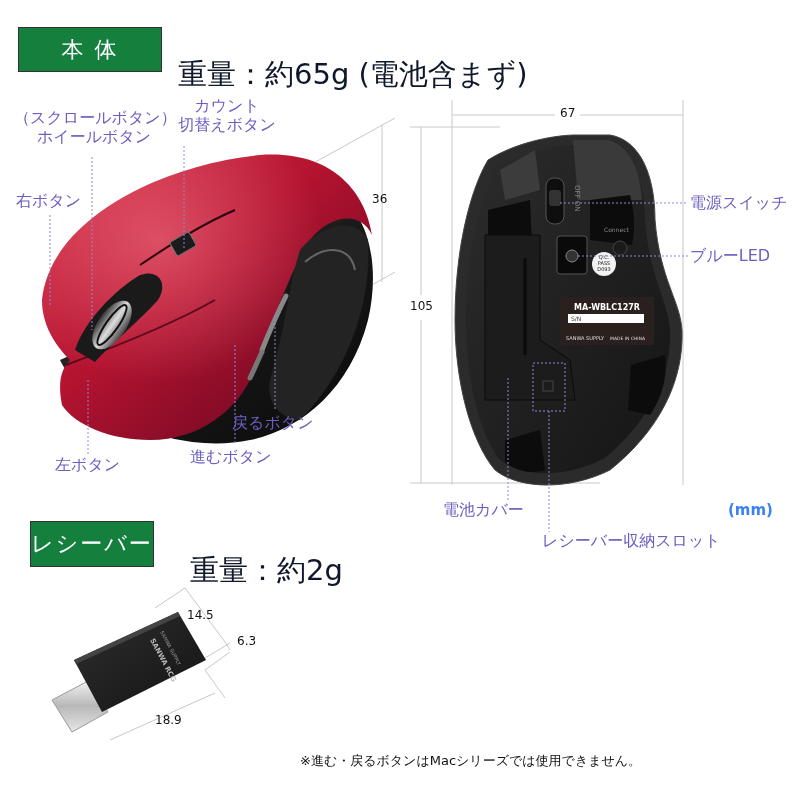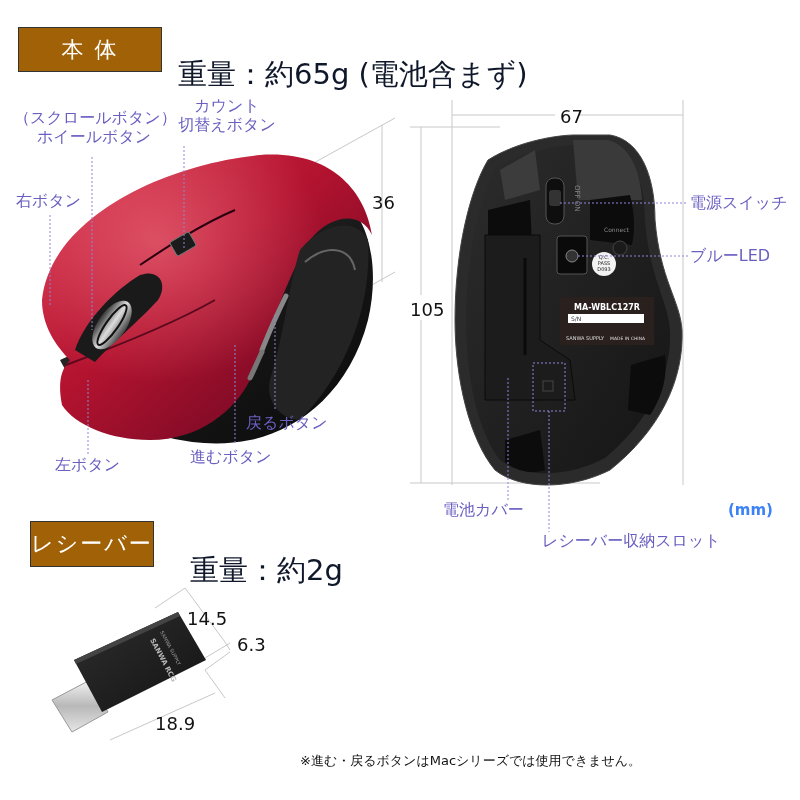--- a/index.html
+++ b/index.html
@@ -1,22 +1,22 @@
 <!DOCTYPE html>
 <html><head>
   <meta charset="utf-8">
   <style>
     html, body { margin: 0; padding: 0; background: #ffffff; }
     body { width: 800px; height: 800px; position: relative; overflow: hidden;
            font-family: "DejaVu Sans", "Liberation Sans", sans-serif; color: #111; }
-    .tag-box { position: absolute; background: #a16207; color: #fff; display: flex; align-items: center; justify-content: center;
+    .tag-box { position: absolute; background: #15803d; color: #fff; display: flex; align-items: center; justify-content: center;
                font-size: 22px; letter-spacing: 2px; border: 1px solid #333; box-sizing: border-box; }
     .spec { position: absolute; font-size: 29px; color: #0f172a; white-space: nowrap; margin-top: 20px; }
     .lbl { position: absolute; color: #6a5fc1; font-size: 16px; white-space: nowrap; line-height: 1.2; }
-    .dim { position: absolute; font-size: 18px; color: #111; white-space: nowrap; }
+    .dim { position: absolute; font-size: 12px; color: #111; white-space: nowrap; }
     .note { position: absolute; font-size: 13px; color: #111; white-space: nowrap; }
     .unit { position: absolute; font-size: 15px; font-weight: bold; color: #3b82f6; }
     svg.layer { position: absolute; left: 0; top: 0; }
     .lbl-center { text-align: center; }
   </style>
 </head>
 <body>
 
 <div class="tag-box" style="left:18px; top:27px; width:144px; height:45px;">
   <span>本 体</span>
@@ -95,21 +95,21 @@
   <div>（スクロールボタン）</div>
   <div>ホイールボタン</div>
 </div>
 <div class="lbl lbl-center" style="left:172px; top:96px; width:110px;">
   <div>カウント</div>
   <div>切替えボタン</div>
 </div>
 <div class="lbl" style="left:16px; top:191px;">右ボタン</div>
 <div class="lbl" style="left:55px; top:455px;">左ボタン</div>
 <div class="lbl" style="left:190px; top:447px;">進むボタン</div>
-<div class="lbl" style="left:246px; top:413px;text-align:center;">戻るボタン</div>
+<div class="lbl" style="left:232px; top:413px;text-align:center;">戻るボタン</div>
 <div class="dim" style="left:372px; top:192px;">36</div>
 
 <svg class="layer" width="800" height="800">
   <defs>
     <linearGradient id="bottomG" x1="0" y1="0" x2="1" y2="1">
       <stop offset="0" stop-color="#2c2c2c"></stop>
       <stop offset="1" stop-color="#151515"></stop>
     </linearGradient>
   </defs>
 

